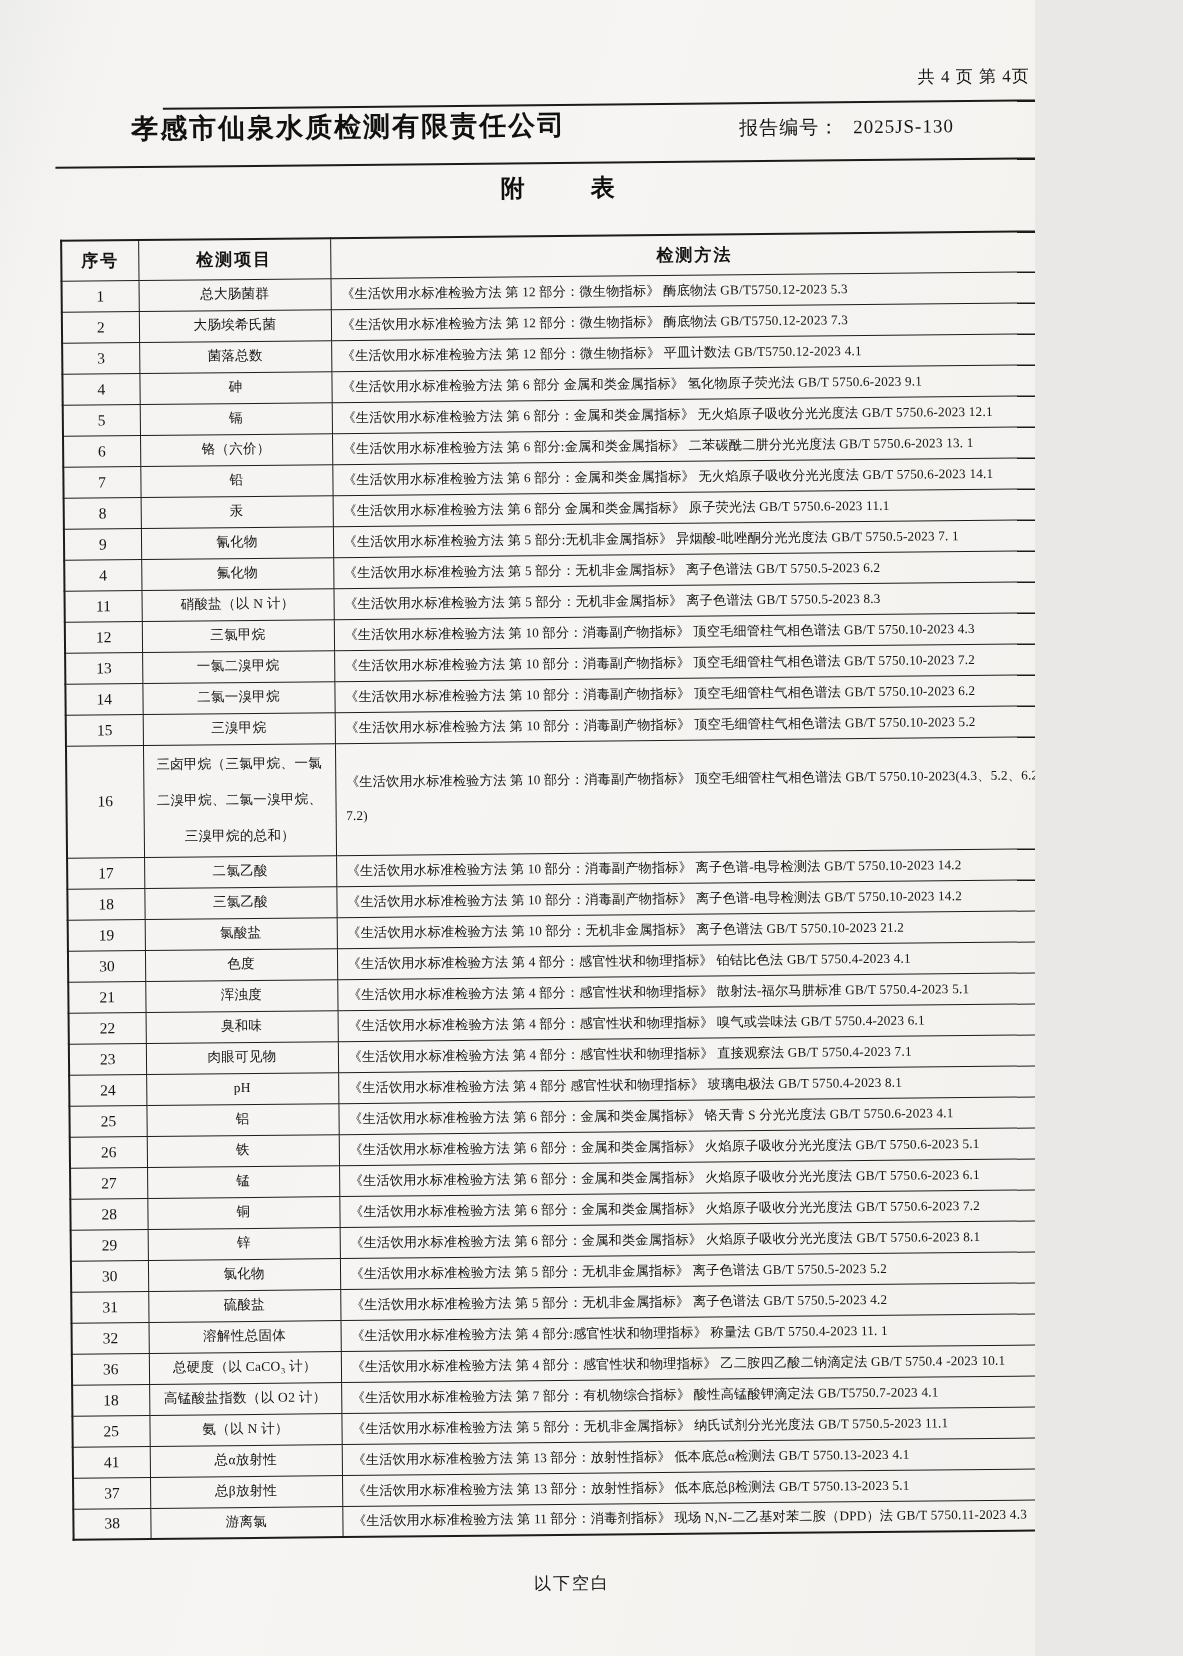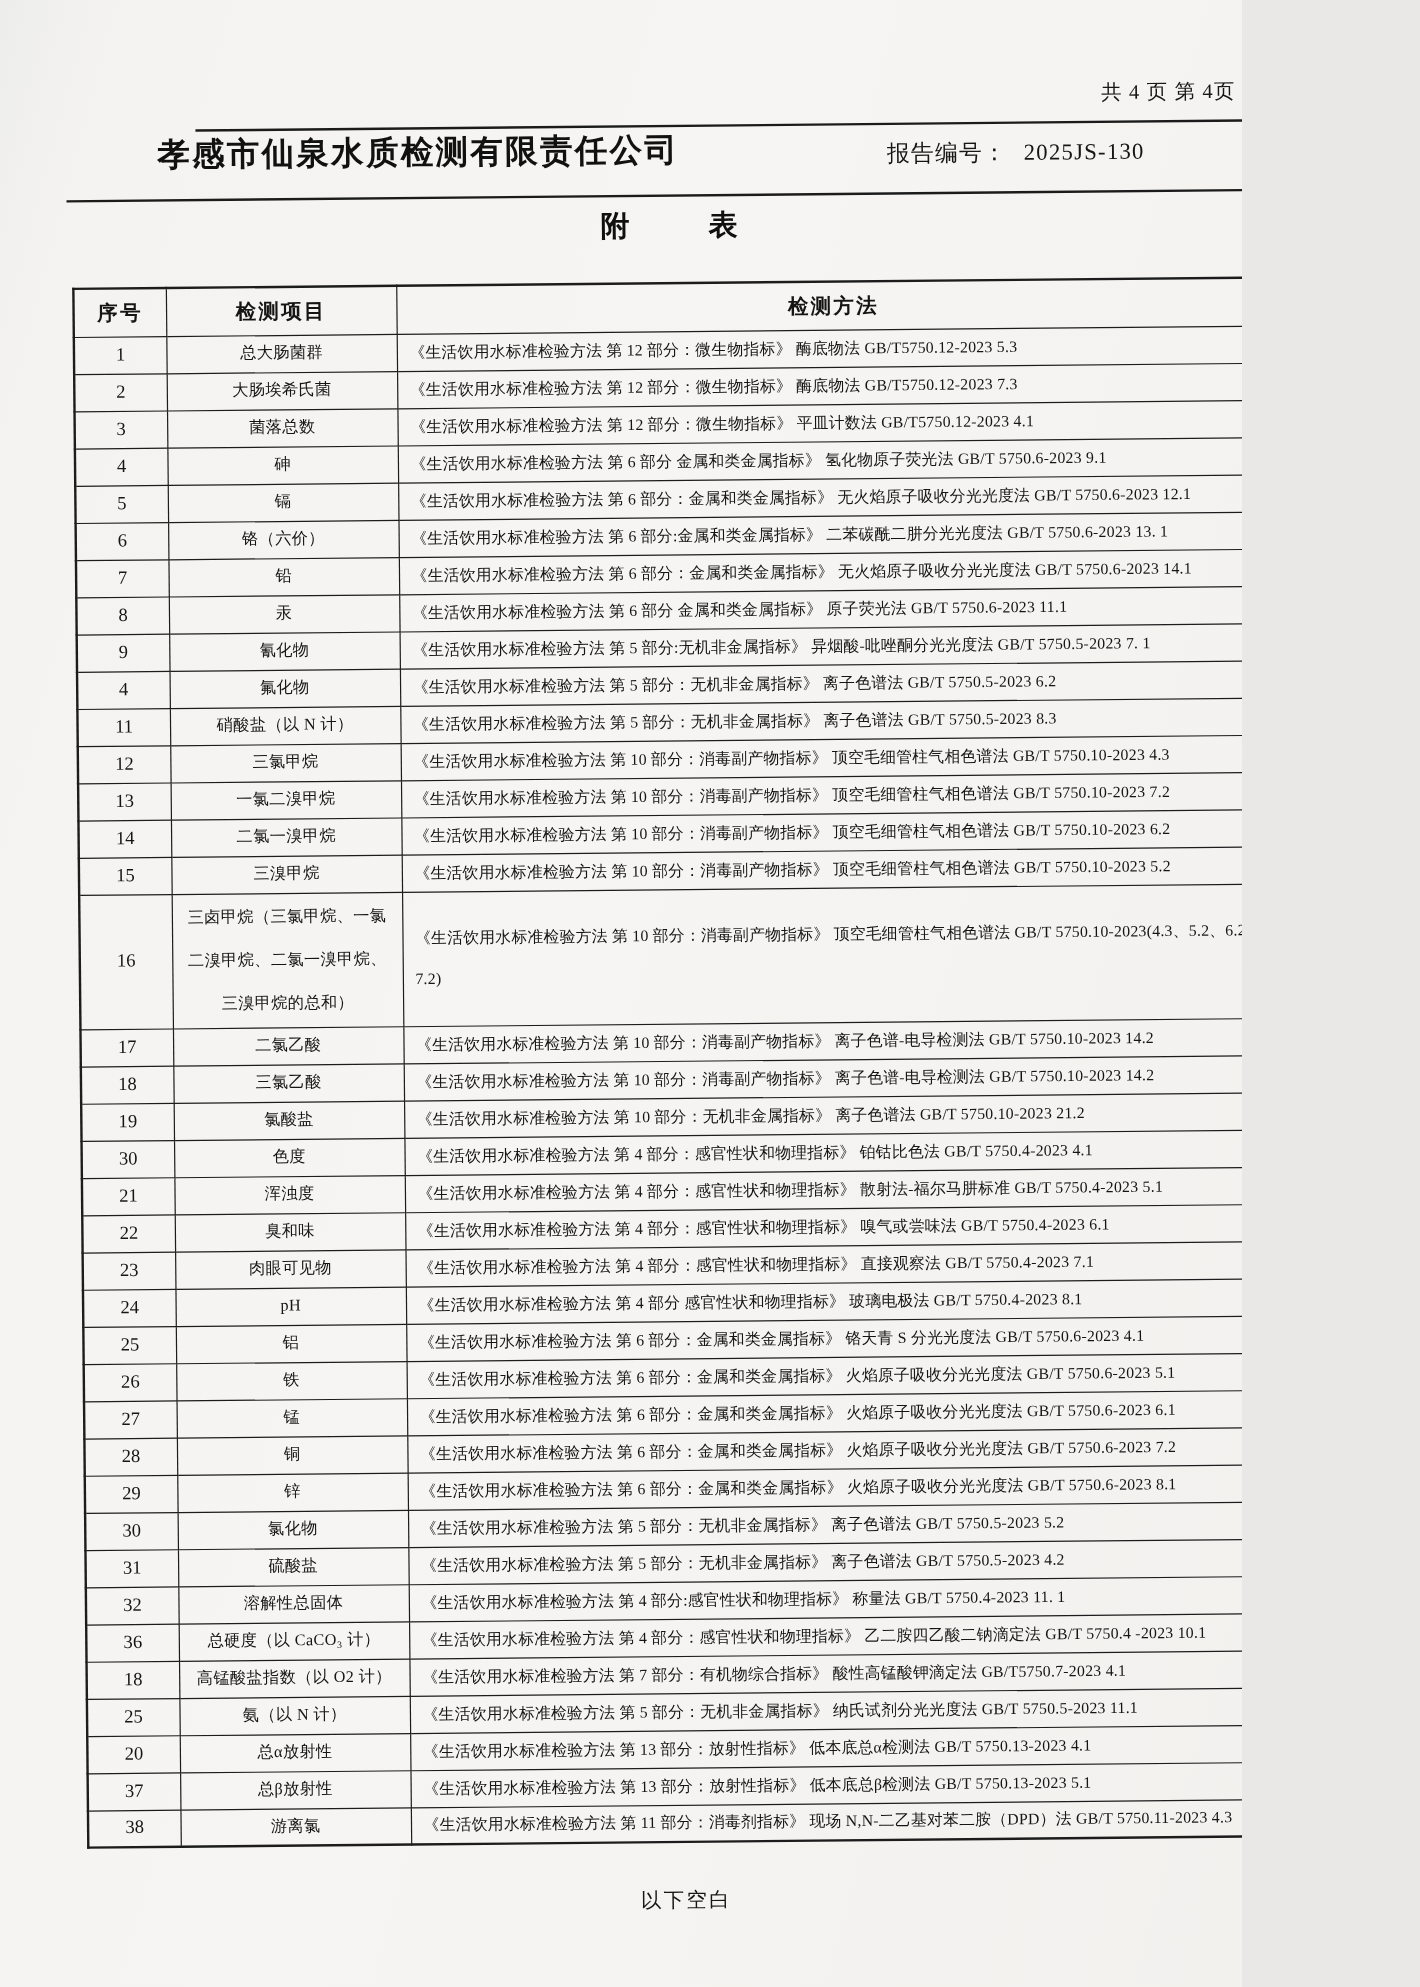--- a/index.html
+++ b/index.html
@@ -275,21 +275,21 @@
     <td class="col-no">18</td>
     <td class="col-item">高锰酸盐指数（以 O2 计）</td>
     <td class="col-method">《生活饮用水标准检验方法 第 7 部分：有机物综合指标》 酸性高锰酸钾滴定法 GB/T5750.7-2023 4.1</td>
   </tr>
           <tr>
     <td class="col-no">25</td>
     <td class="col-item">氨（以 N 计）</td>
     <td class="col-method">《生活饮用水标准检验方法 第 5 部分：无机非金属指标》 纳氏试剂分光光度法 GB/T 5750.5-2023 11.1</td>
   </tr>
           <tr>
-    <td class="col-no">20</td>
+    <td class="col-no">41</td>
     <td class="col-item">总α放射性</td>
     <td class="col-method">《生活饮用水标准检验方法 第 13 部分：放射性指标》 低本底总α检测法 GB/T 5750.13-2023 4.1</td>
   </tr>
           <tr>
     <td class="col-no">37</td>
     <td class="col-item">总β放射性</td>
     <td class="col-method">《生活饮用水标准检验方法 第 13 部分：放射性指标》 低本底总β检测法 GB/T 5750.13-2023 5.1</td>
   </tr>
           <tr>
     <td class="col-no">38</td>

